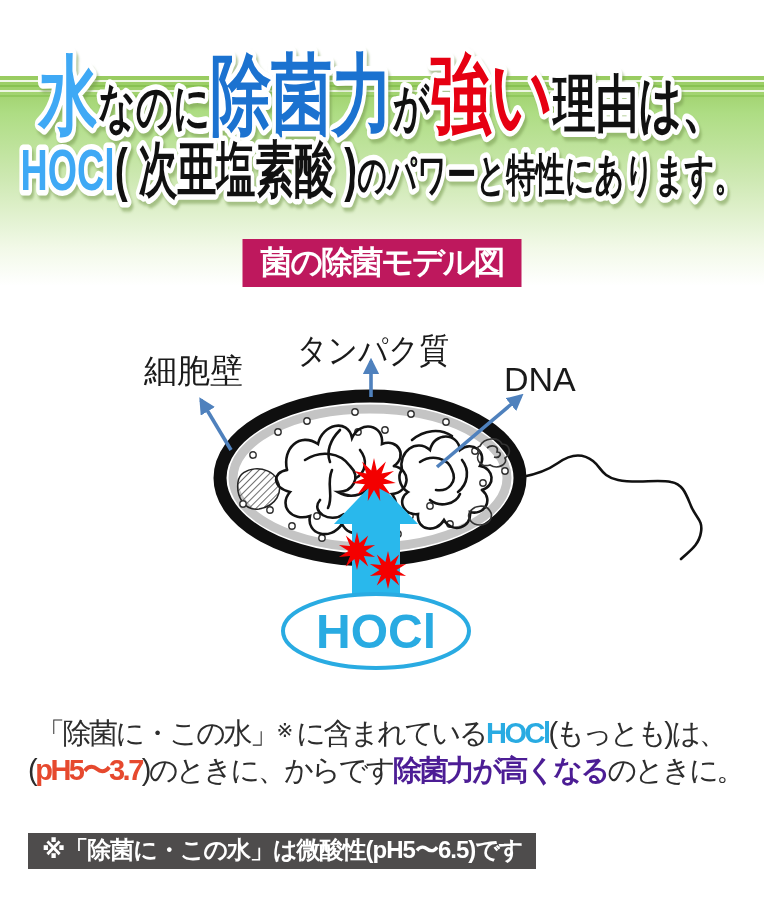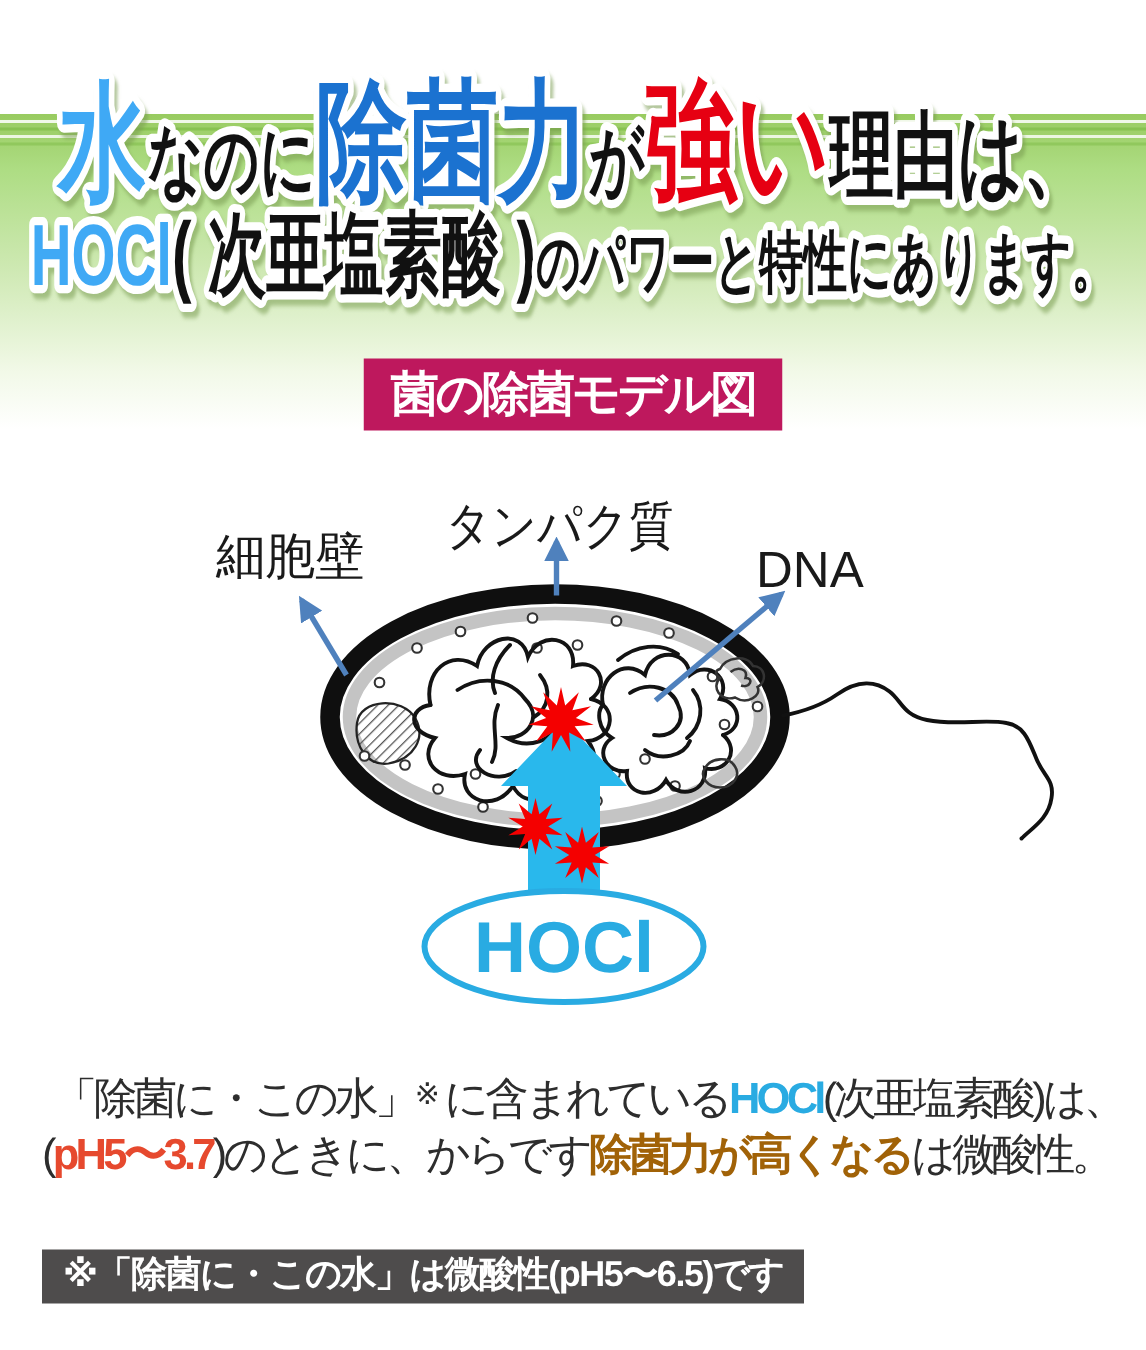--- a/index.html
+++ b/index.html
@@ -21,21 +21,21 @@
     font-weight:bold;font-size:24px;line-height:28px;letter-spacing:-1px;
     padding:3px 14px 5px;white-space:nowrap;}
   
   .diagram-svg{position:absolute;left:0;top:0;}
   .dia-label{font-family:"Liberation Sans","DejaVu Sans",sans-serif;fill:#1a1a1a;}
   
   .para{position:absolute;left:28px;top:712px;width:724px;font-size:29px;line-height:37px;
     color:#2d2d2d;letter-spacing:-2.5px;white-space:nowrap;}
   .para .l1{padding-left:8px;}
   .b-lightblue{color:#29abe2;font-weight:bold;}
-  .b-darkblue{color:#a16207;font-weight:bold;}
+  .b-darkblue{color:#4c1d95;font-weight:bold;}
   .b-red{color:#e6492e;font-weight:bold;}
   .sup{font-size:20px;vertical-align:6px;}
 </style>
 </head>
 <body>
 
 <div class="stage">
 
   <div class="hdr-band"></div>
   <div class="hdr-stripe" style="top:80px;background:rgba(255,255,255,.85);"></div>
@@ -137,19 +137,19 @@
 
     <polygon class="burst" fill="#f40000" points="374.0,458.0 376.8,470.4 385.9,461.5 381.6,473.5 394.0,470.9 383.9,478.6 395.8,483.1 383.1,484.2 390.6,494.4 379.4,488.4 380.2,501.1 374.0,490.0 367.8,501.1 368.6,488.4 357.4,494.4 364.9,484.2 352.2,483.1 364.1,478.6 354.0,470.9 366.4,473.5 362.1,461.5 371.2,470.4"></polygon>
     <polygon class="burst" fill="#f40000" points="357.0,532.0 359.6,542.9 368.2,535.6 363.9,546.0 375.1,545.1 365.5,551.0 375.1,556.9 363.9,556.0 368.2,566.4 359.6,559.1 357.0,570.0 354.4,559.1 345.8,566.4 350.1,556.0 338.9,556.9 348.5,551.0 338.9,545.1 350.1,546.0 345.8,535.6 354.4,542.9"></polygon>
     <polygon class="burst" fill="#f40000" points="388.0,551.0 390.6,561.9 399.2,554.6 394.9,565.0 406.1,564.1 396.5,570.0 406.1,575.9 394.9,575.0 399.2,585.4 390.6,578.1 388.0,589.0 385.4,578.1 376.8,585.4 381.1,575.0 369.9,575.9 379.5,570.0 369.9,564.1 381.1,565.0 376.8,554.6 385.4,561.9"></polygon>
 
     <ellipse cx="376" cy="631" rx="93" ry="37" fill="#ffffff" stroke="#29abe2" stroke-width="4"></ellipse>
     <text x="376" y="648" text-anchor="middle" font-size="48" font-weight="bold" fill="#29abe2">HOCl</text>
   </svg>
 
   <div class="para">
-    <div class="l1"><span>「除菌に・この水」</span><span class="sup">※</span><span> に含まれている</span><span class="b-lightblue">HOCl</span><span>(次亜塩素酸)は、</span></div>
-    <div><span>(</span><span class="b-red">pH5〜3.7</span><span>)のときに、からです</span><span class="b-darkblue">除菌力が高くなる</span><span>は微酸性。</span></div>
+    <div class="l1"><span>「除菌に・この水」</span><span class="sup">※</span><span> に含まれている</span><span class="b-lightblue">HOCl</span><span>(もっとも)は、</span></div>
+    <div><span>(</span><span class="b-red">pH5〜3.7</span><span>)のときに、からです</span><span class="b-darkblue">除菌力が高くなる</span><span>のときに。</span></div>
   </div>
 
   <div class="footnote-badge">※「除菌に・この水」は微酸性(pH5〜6.5)です</div>
 
 </div>
 
 </body></html>

